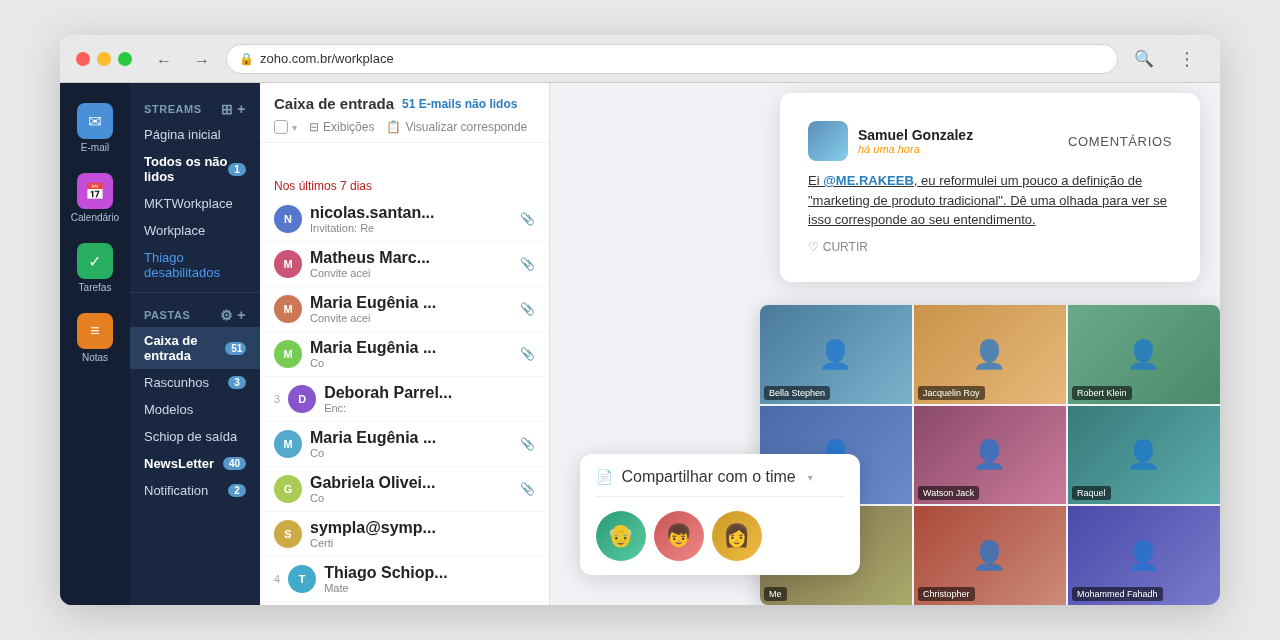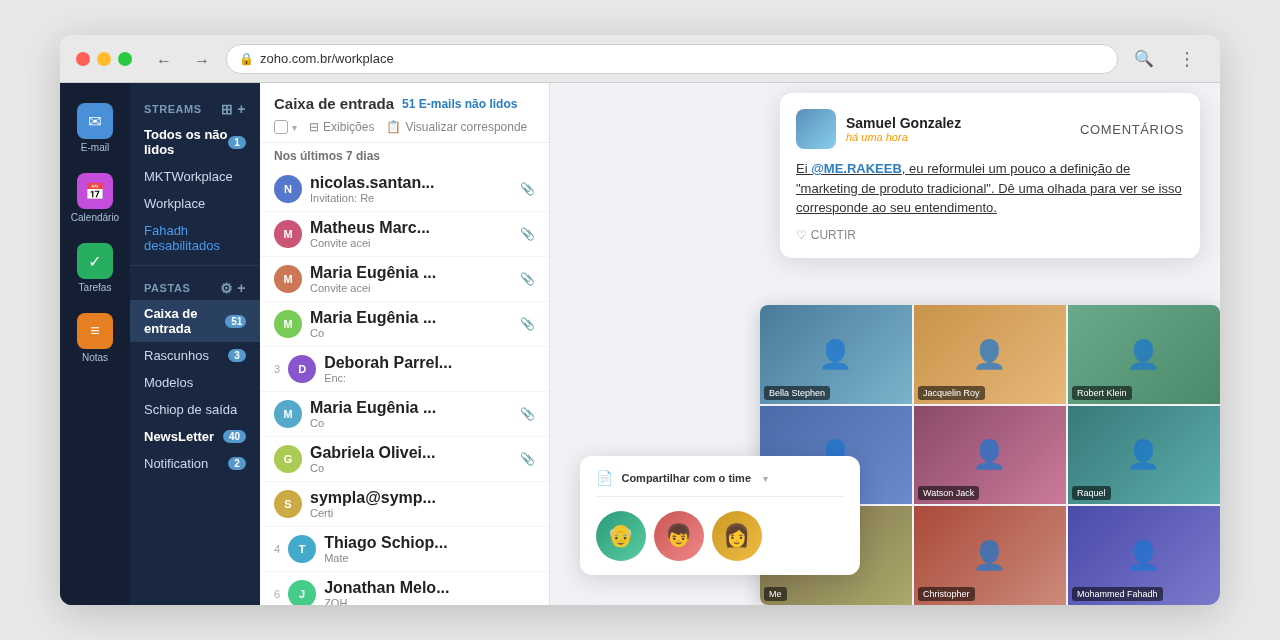--- a/index.html
+++ b/index.html
@@ -214,23 +214,24 @@
       color: #888; font-size: 12px; display: flex; align-items: center; gap: 4px;
     }
     .checkbox-fake {
       width: 14px; height: 14px;
       border: 1.5px solid #aaa;
       border-radius: 3px;
       display: inline-block;
     }
     .period-label {
       font-size: 12px;
-      font-weight: 700;
-      color: #737373;
+      font-weight: 400;
+      color: #b91c1c;
       padding: 6px 14px 4px;
+      margin-top: 30px;
     }
     .email-row {
       display: flex;
       align-items: center;
       padding: 7px 14px;
       border-bottom: 1px solid #f5f5f5;
       cursor: pointer;
       gap: 8px;
     }
     .email-avatar {
@@ -276,21 +277,21 @@
 
     
     .comment-card {
       position: absolute;
       top: 10px;
       right: 20px;
       width: 420px;
       background: white;
       border-radius: 12px;
       box-shadow: 0 4px 24px rgba(0,0,0,0.12);
-      padding: 16px;
+      padding: 28px;
       z-index: 10;
     }
     .comment-header {
       display: flex;
       align-items: center;
       justify-content: space-between;
       margin-bottom: 10px;
     }
     .comment-user {
       display: flex;
@@ -400,23 +401,23 @@
     .share-header {
       display: flex;
       align-items: center;
       gap: 8px;
       margin-bottom: 14px;
       border-bottom: 1px solid #eee;
       padding-bottom: 10px;
     }
     .share-icon { font-size: 14px; color: #555; }
     .share-label {
-      font-size: 11px;
+      font-size: 16px;
       color: #333;
-      font-weight: 700;
+      font-weight: 400;
     }
     .share-chevron { font-size: 10px; color: #aaa; margin-left: 4px; }
     .share-avatars {
       display: flex;
       gap: 8px;
     }
     .share-avatar {
       width: 50px; height: 50px;
       border-radius: 50%;
       overflow: hidden;
@@ -495,32 +496,35 @@
         </div>
 
         <div class="sidebar-nav">
           <div class="sidebar-section-title">
             <span>STREAMS</span>
             <div class="sidebar-section-icons">
               <span>⊞</span>
               <span>+</span>
             </div>
           </div>
+          <div class="sidebar-nav-item">
+            <span>Página inicial</span>
+          </div>
           <div class="sidebar-nav-item bold">
             <span>Todos os não lidos</span>
             <span class="badge">1</span>
           </div>
           <div class="sidebar-nav-item">
             <span>MKTWorkplace</span>
           </div>
           <div class="sidebar-nav-item">
             <span>Workplace</span>
           </div>
           <div class="sidebar-nav-item" style="color:#4a9aee;">
-            <span>Fahadh desabilitados</span>
+            <span>Thiago desabilitados</span>
           </div>
           <hr class="sidebar-divider">
           <div class="sidebar-section-title pastas-section">
             <span>PASTAS</span>
             <div class="sidebar-section-icons">
               <span>⚙</span>
               <span>+</span>
             </div>
           </div>
           <div class="sidebar-nav-item active">

